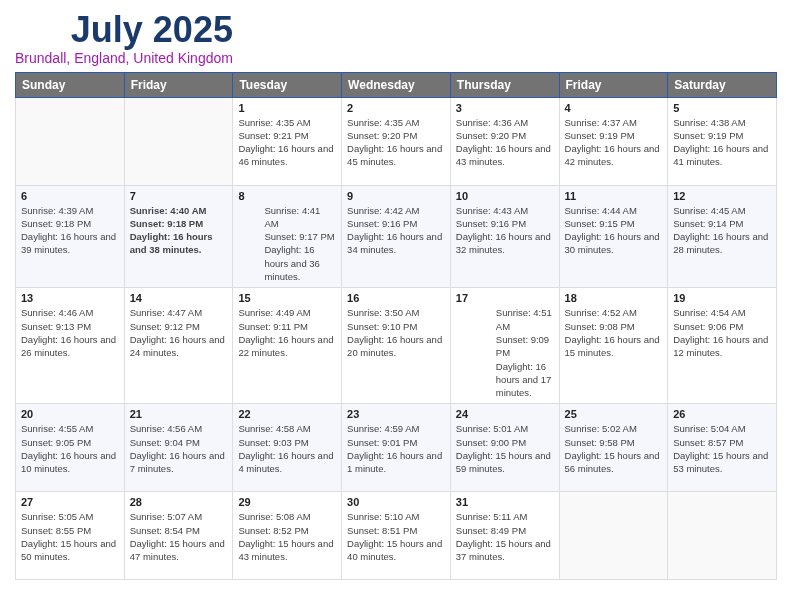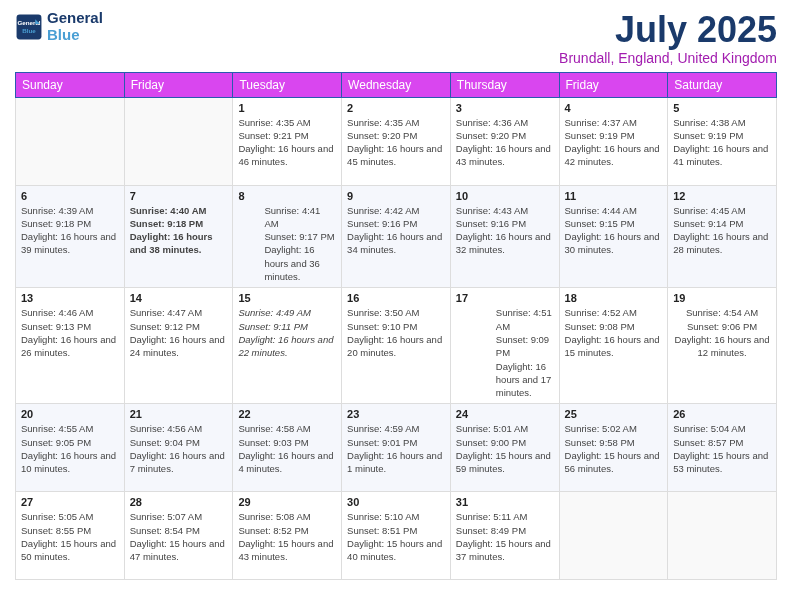--- a/index.html
+++ b/index.html
@@ -44,24 +44,24 @@
     .subtitle {
       font-size: 14px;
       color: #a21caf;
     }
     .calendar {
       width: 100%;
       border-collapse: collapse;
       border: 1px solid #ccc;
     }
     .calendar th {
-      background: #d946ef;
+      background: #737373;
       color: #fff;
       font-size: 12px;
-      font-weight: normal;
+      font-weight: bold;
       padding: 5px 6px;
       text-align: left;
       border: 1px solid #2a5aaf;
     }
     .calendar td {
       vertical-align: top;
       padding: 4px 5px;
       border: 1px solid #ddd;
       font-size: 9.5px;
       color: #333;
@@ -85,32 +85,20 @@
     }
     .empty-cell {
       background: #f9f9f9 !important;
     }
   </style>
 </head>
 <body>
 <div class="page">
 
   <div class="header">
-    <div class="logo">
-      <svg class="logo-icon" viewBox="0 0 36 36">
-        <rect x="2" y="2" width="32" height="32" rx="4" fill="#1a3a6b"></rect>
-        <text x="18" y="16" text-anchor="middle" fill="white" font-size="8" font-weight="bold">General</text>
-        <text x="18" y="26" text-anchor="middle" fill="#4a9fd4" font-size="8" font-weight="bold">Blue</text>
-        <polygon points="26,8 32,14 26,14" fill="#4a9fd4"></polygon>
-      </svg>
-      <div style="margin-left:4px">
-        <div style="font-size:15px;font-weight:bold;color:#1a3a6b;line-height:1.1">General</div>
-        <div style="font-size:15px;font-weight:bold;color:#4a9fd4;line-height:1.1">Blue</div>
-      </div>
-    </div>
     <div class="title-block">
       <div class="main-title">July 2025</div>
       <div class="subtitle">Brundall, England, United Kingdom</div>
     </div>
   </div>
 
   <table class="calendar">
     <thead>
       <tr>
       <th>Sunday</th>
@@ -209,21 +197,21 @@
 Daylight: 16 hours and 26 minutes.</div>
           </td>
           <td>
             <span class="day-number">14</span>
             <div class="day-info" style="white-space: pre-line;">Sunrise: 4:47 AM
 Sunset: 9:12 PM
 Daylight: 16 hours and 24 minutes.</div>
           </td>
           <td>
             <span class="day-number">15</span>
-            <div class="day-info" style="white-space: pre-line; font-style: italic;">Sunrise: 4:49 AM
+            <div class="day-info" style="white-space: pre-line;">Sunrise: 4:49 AM
 Sunset: 9:11 PM
 Daylight: 16 hours and 22 minutes.</div>
           </td>
           <td>
             <span class="day-number">16</span>
             <div class="day-info" style="white-space: pre-line;">Sunrise: 3:50 AM
 Sunset: 9:10 PM
 Daylight: 16 hours and 20 minutes.</div>
           </td>
           <td>
@@ -233,21 +221,21 @@
 Daylight: 16 hours and 17 minutes.</div>
           </td>
           <td>
             <span class="day-number">18</span>
             <div class="day-info" style="white-space: pre-line;">Sunrise: 4:52 AM
 Sunset: 9:08 PM
 Daylight: 16 hours and 15 minutes.</div>
           </td>
           <td>
             <span class="day-number">19</span>
-            <div class="day-info" style="white-space: pre-line; text-align: center;">Sunrise: 4:54 AM
+            <div class="day-info" style="white-space: pre-line;">Sunrise: 4:54 AM
 Sunset: 9:06 PM
 Daylight: 16 hours and 12 minutes.</div>
           </td>
         </tr>
         <tr>
           <td>
             <span class="day-number">20</span>
             <div class="day-info" style="white-space: pre-line;">Sunrise: 4:55 AM
 Sunset: 9:05 PM
 Daylight: 16 hours and 10 minutes.</div>

